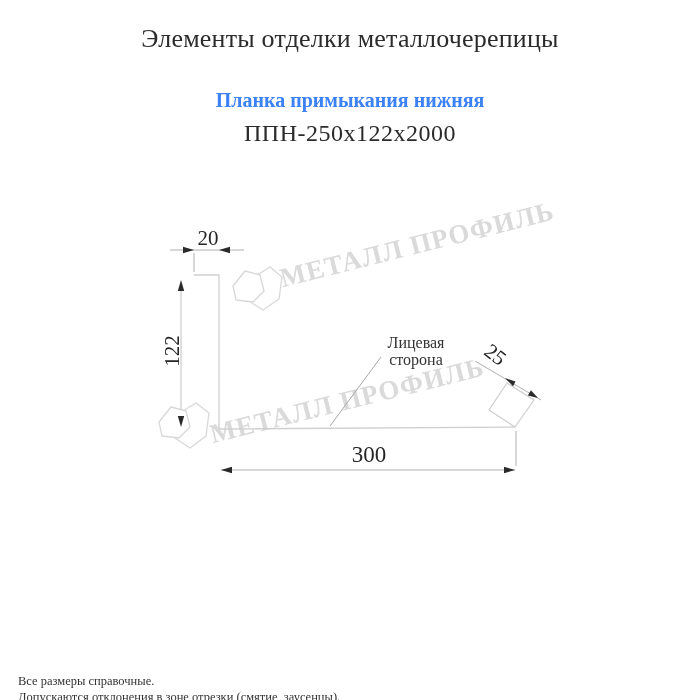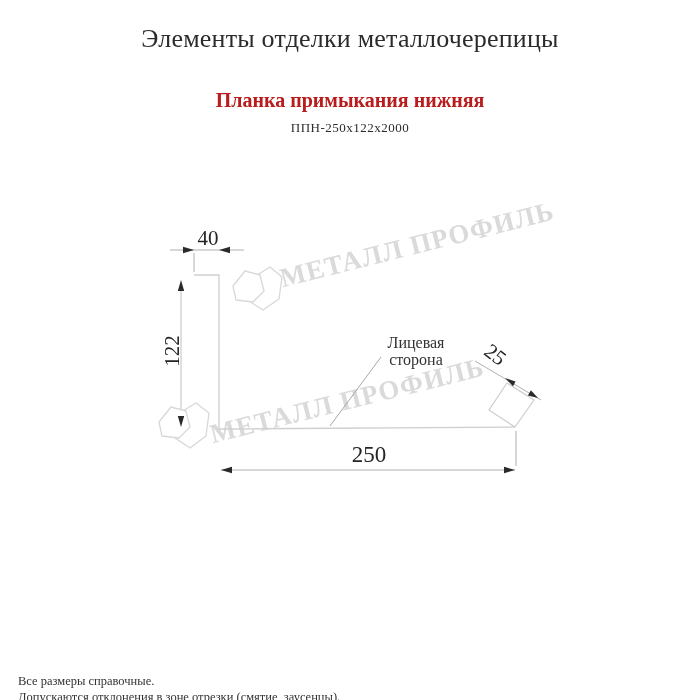--- a/index.html
+++ b/index.html
@@ -3,22 +3,22 @@
 <meta charset="utf-8">
 <style>
   html,body{margin:0;padding:0;background:#ffffff;}
   .page{
     position:relative;width:570px;height:700px;background:#ffffff;overflow:hidden;
     font-family:Liberation Serif, serif;color:#222;
   }
   
   .hdr{position:absolute;left:0;top:0;width:700px;text-align:center;}
   .title{position:absolute;left:0;top:24px;width:700px;font-size:26px;font-weight:400;color:#2b2b2b;letter-spacing:.2px;}
-  .subtitle{position:absolute;left:0;top:89px;width:700px;font-size:20px;font-weight:700;color:#b91c1c;}
-  .prodcode{position:absolute;left:0;top:120px;width:700px;font-size:13px;font-weight:400;color:#2b2b2b;letter-spacing:.5px;}
+  .subtitle{position:absolute;left:0;top:89px;width:700px;font-size:20px;font-weight:700;color:#3b82f6;}
+  .prodcode{position:absolute;left:0;top:120px;width:700px;font-size:24px;font-weight:400;color:#2b2b2b;letter-spacing:.5px;}
   
   .wm{
     position:absolute;white-space:nowrap;font-weight:700;font-size:27px;line-height:28px;
     color:#dadada;letter-spacing:1px;transform-origin:left bottom;transform:rotate(-14deg);
     user-select:none;z-index:1;
   }
   .wm1{left:284px;top:264px;}
   .wm2{left:214px;top:420px;}
   
   .draw-svg{position:absolute;left:0;top:0;z-index:2;}
@@ -81,23 +81,23 @@
       <polygon points="219,250 230,246.8 230,253.2"></polygon>
       <polygon points="181,280 177.8,291 184.2,291"></polygon>
       <polygon points="181,427 177.8,416 184.2,416"></polygon>
       <polygon points="221,470 232,466.8 232,473.2"></polygon>
       <polygon points="515,470 504,466.8 504,473.2"></polygon>
       <polygon points="505,378 515.5,381.5 513,386.3"></polygon>
       <polygon points="538,398 530.9,390.3 527.9,395.5"></polygon>
     </g>
   </svg>
 
-  <div class="dimlbl lbl-20">40</div>
+  <div class="dimlbl lbl-20">20</div>
   <div class="dimlbl lbl-122">122</div>
-  <div class="dimlbl lbl-250">250</div>
+  <div class="dimlbl lbl-250">300</div>
   <div class="dimlbl lbl-25">25</div>
 
   <div class="face-lbl">Лицевая сторона</div>
 
   <div class="note note1">Все размеры справочные.</div>
   <div class="note note2">Допускаются отклонения в зоне отрезки (смятие, заусенцы).</div>
 
 </div>
 
 </body></html>

